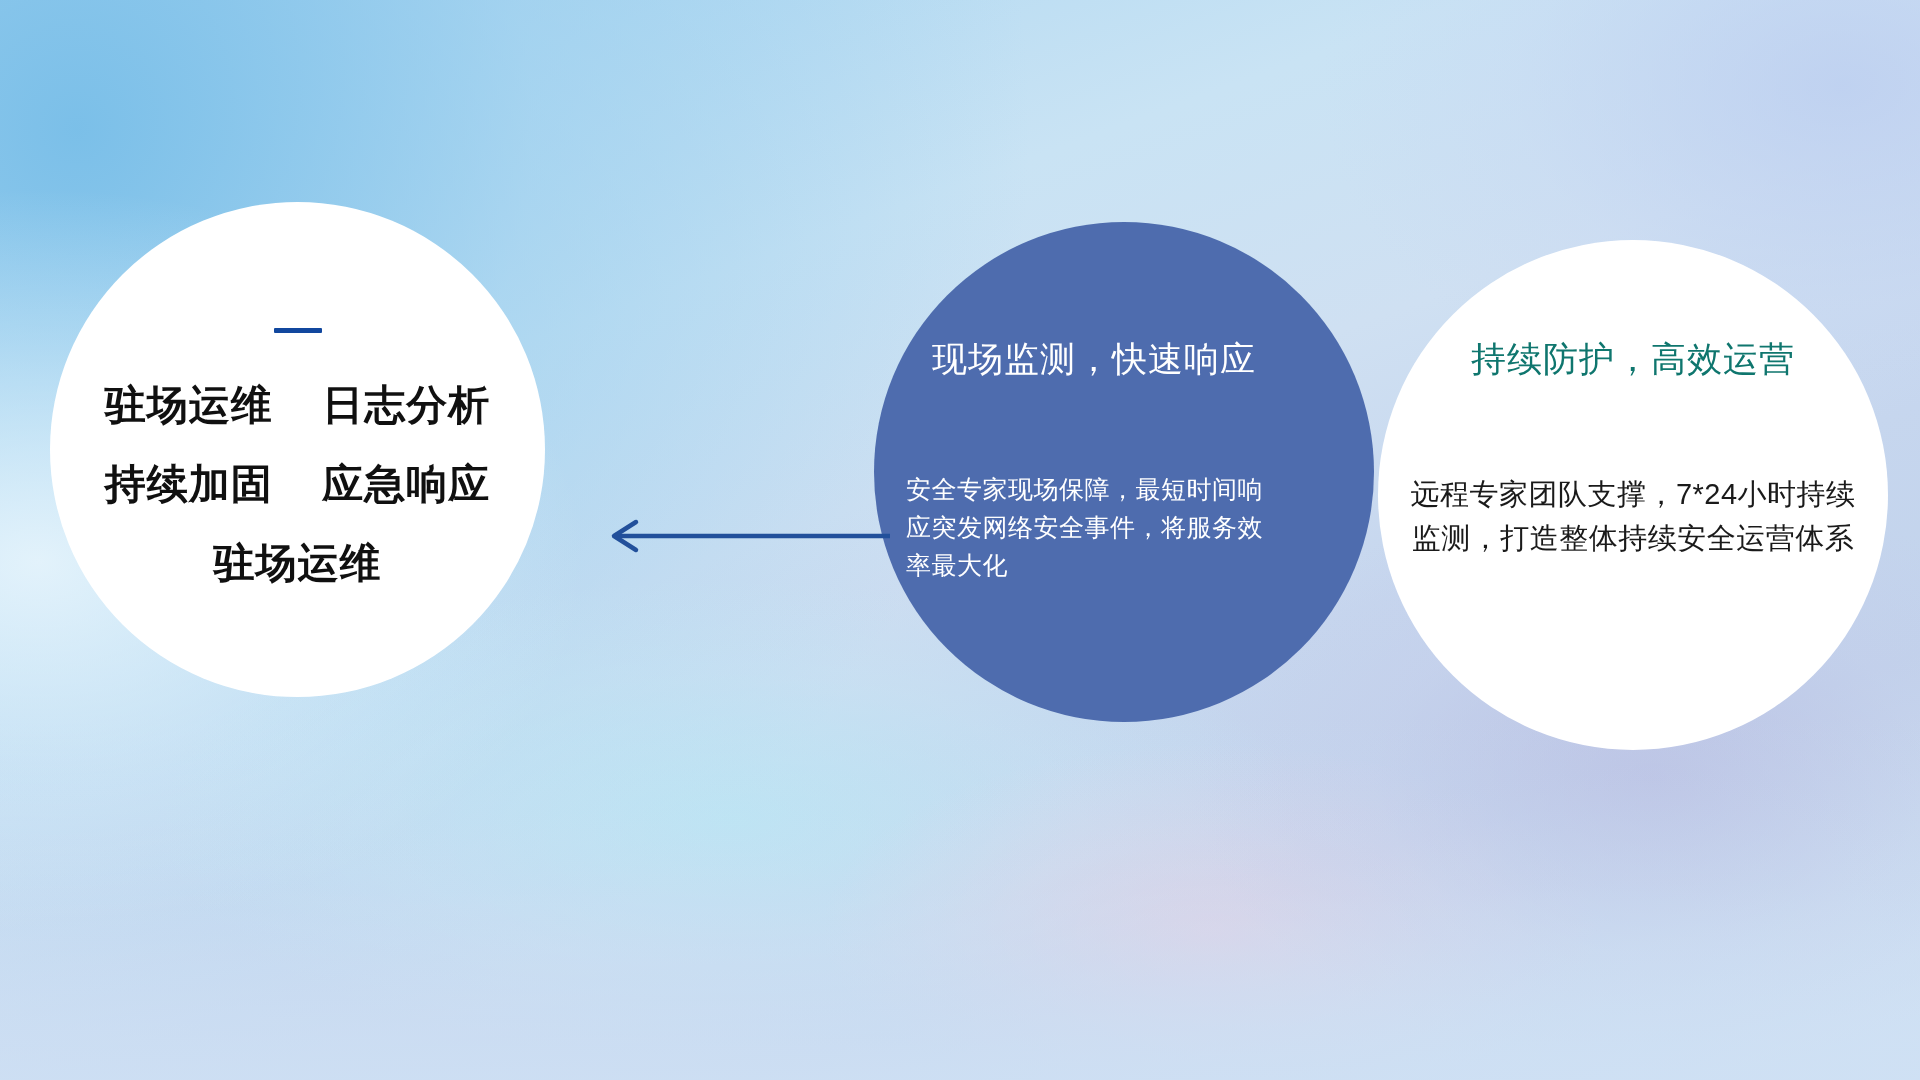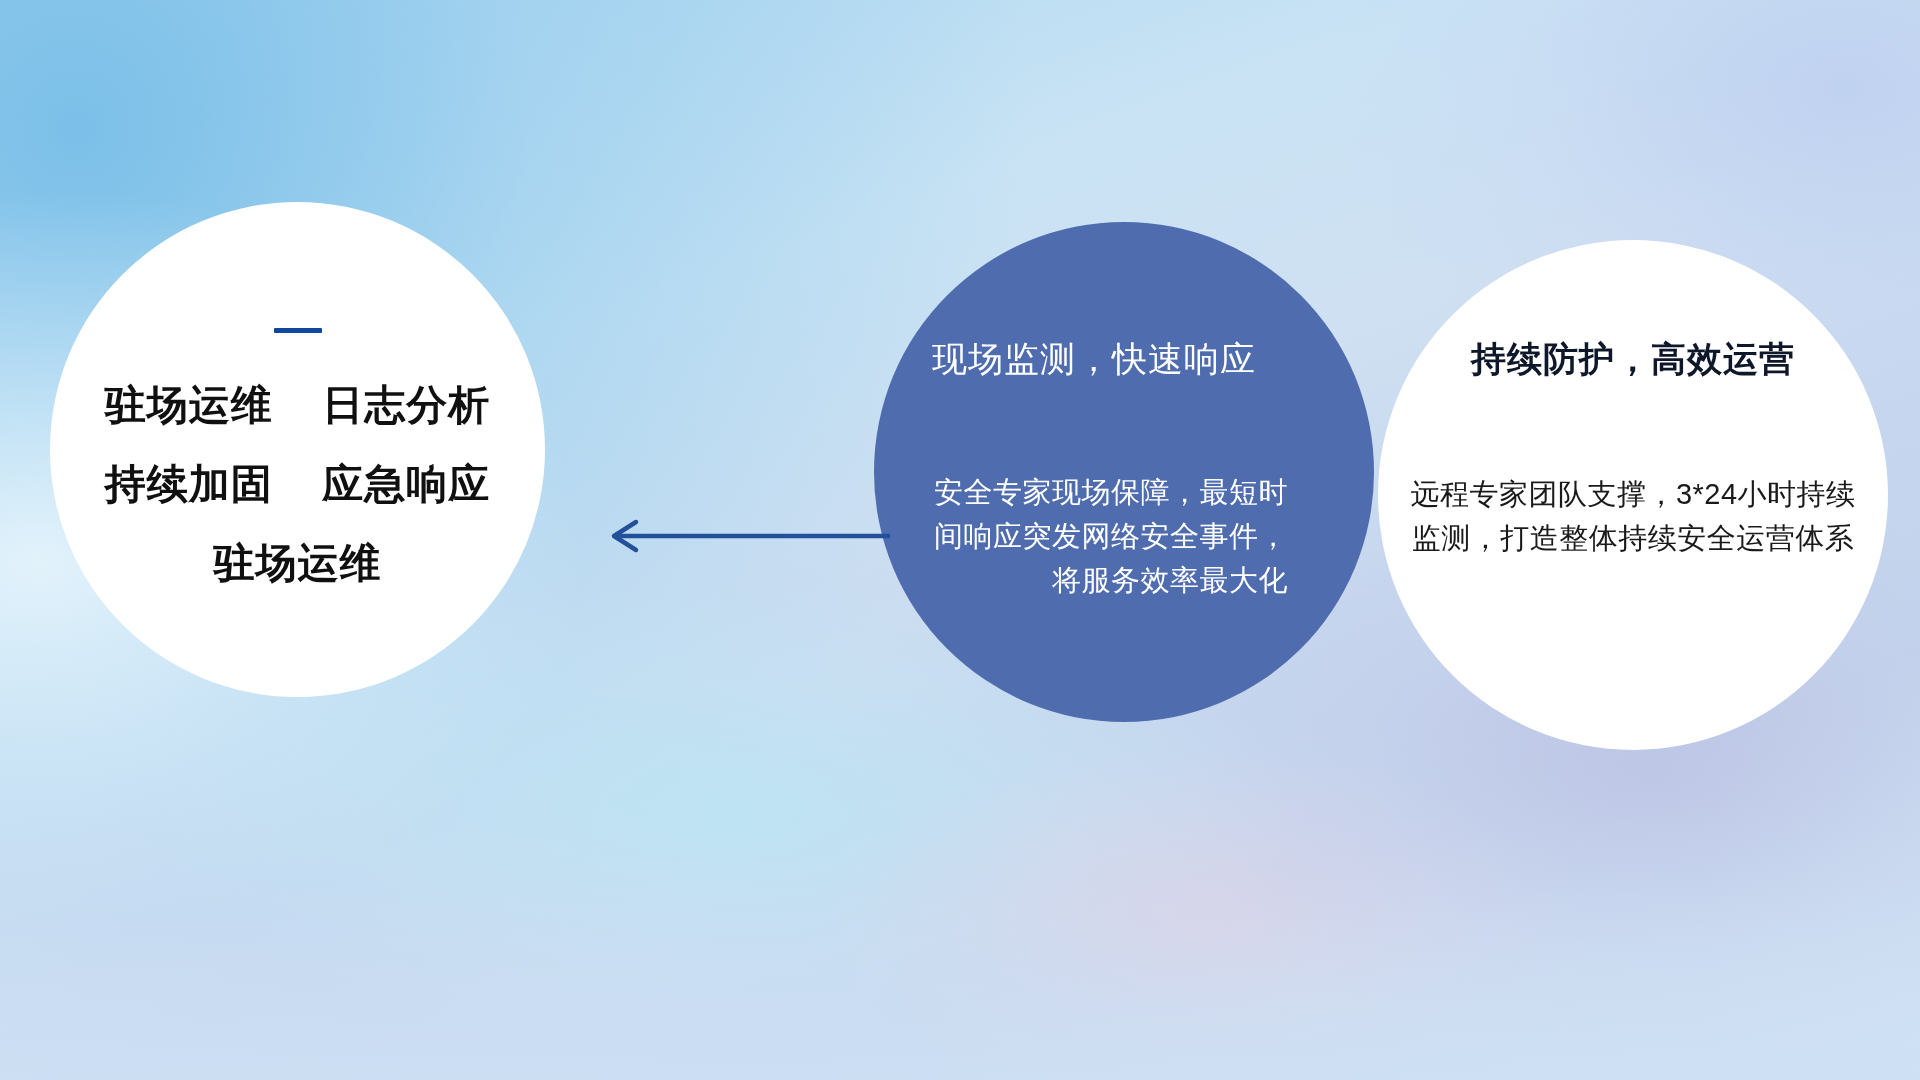--- a/index.html
+++ b/index.html
@@ -137,25 +137,25 @@
     width: 440px;
     text-align: center;
     font-size: 35px;
     font-weight: 400;
     color: #ffffff;
     letter-spacing: 1px;
     white-space: nowrap;
   }
   #middle-body {
     position: absolute;
-    left: 38px;
+    left: 32px;
     top: 248px;
     width: 376px;
-    text-align: right;
-    font-size: 29px;
+    text-align: left;
+    font-size: 25px;
     font-weight: 400;
     color: #ffffff;
     line-height: 1.52;
     letter-spacing: 0.5px;
   }
 
   
   #right-content {
     position: absolute;
     left: 1378px;
@@ -165,22 +165,22 @@
     z-index: 7;
     pointer-events: none;
   }
   #right-title {
     position: absolute;
     left: 20px;
     top: 96px;
     width: 470px;
     text-align: center;
     font-size: 35px;
-    font-weight: 700;
-    color: #0f172a;
+    font-weight: 400;
+    color: #0f766e;
     letter-spacing: 1px;
     white-space: nowrap;
   }
   #right-body {
     position: absolute;
     left: 20px;
     top: 232px;
     width: 470px;
     text-align: center;
     font-size: 29px;
@@ -227,21 +227,21 @@
 
   <div class="circle" id="circle-right"></div>
 
   <div id="middle-content">
     <div id="middle-title">现场监测，快速响应</div>
     <div id="middle-body">安全专家现场保障，最短时间响应突发网络安全事件，将服务效率最大化</div>
   </div>
 
   <div id="right-content">
     <div id="right-title">持续防护，高效运营</div>
-    <div id="right-body">远程专家团队支撑，3*24小时持续监测，打造整体持续安全运营体系</div>
+    <div id="right-body">远程专家团队支撑，7*24小时持续监测，打造整体持续安全运营体系</div>
   </div>
 
   <svg id="connector-arrow" viewBox="0 0 290 40">
     <line x1="290" y1="20" x2="18" y2="20" stroke="#22509b" stroke-width="4.5"></line>
     <polyline points="36,6 14,20 36,34" fill="none" stroke="#22509b" stroke-width="4.5" stroke-linecap="round" stroke-linejoin="round"></polyline>
   </svg>
 
 </div>
 
 </body></html>

